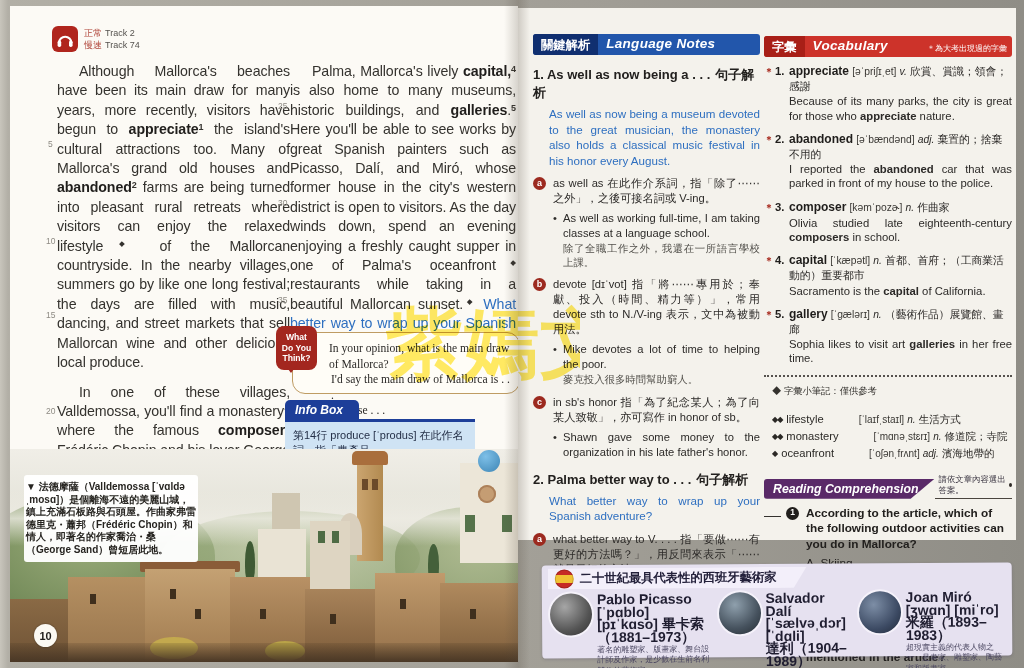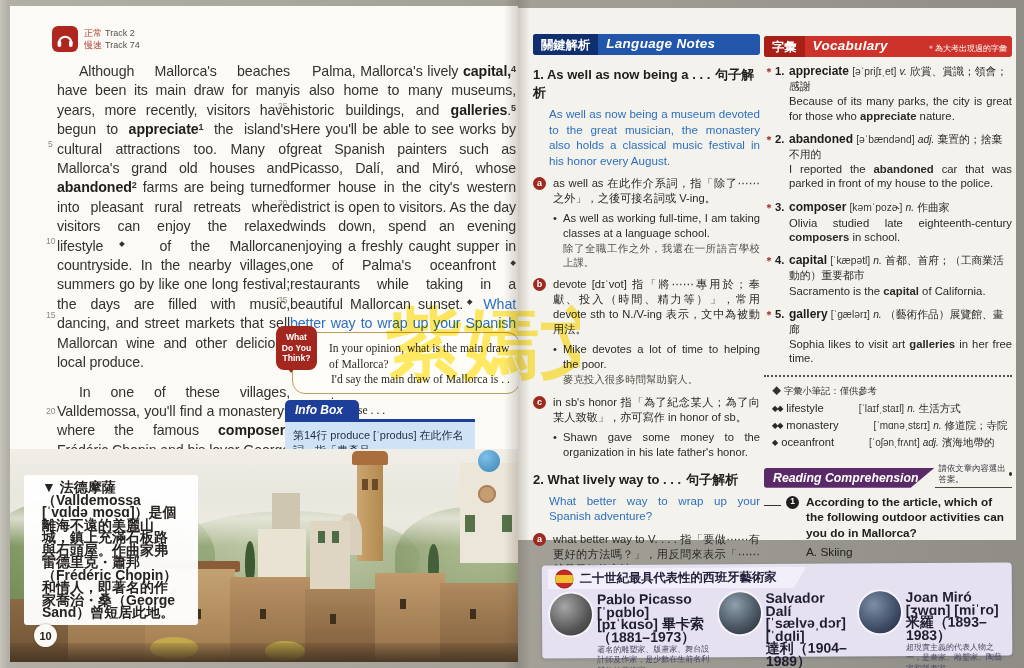--- a/index.html
+++ b/index.html
@@ -46,21 +46,21 @@
 
   .infobox{position:absolute;left:275px;top:394px;width:190px;}
   .ib-head{display:inline-block;background:#1d3e99;color:#fff;font-weight:700;font-style:italic;
            font-size:12px;padding:3px 16px 3px 10px;border-radius:5px 5px 0 0;}
   .ib-rule{height:3px;background:#1d3e99;margin-top:-1px;}
   .ib-body{background:#cfe3f4;padding:6px 8px;font-size:11px;line-height:15px;color:#253048;}
 
   .photo{position:absolute;left:0;top:443px;width:508px;height:213px;overflow:hidden;}
   .ps{position:absolute;}
   .caption{position:absolute;left:14px;top:26px;width:174px;background:rgba(255,255,255,.96);
-           border-radius:3px;padding:6px 18px;font-size:14px;line-height:12.5px;font-weight:700;
+           border-radius:3px;padding:6px 2px;font-size:10px;line-height:12.5px;font-weight:700;
            color:#262420;box-sizing:border-box;z-index:5;}
   .pagenum{position:absolute;left:24px;top:618px;width:23px;height:23px;border-radius:50%;
            background:#fbf9f3;color:#1f1e1c;font-size:11px;font-weight:700;display:flex;
            align-items:center;justify-content:center;z-index:6;box-shadow:0 0 2px rgba(0,0,0,.4);}
 
   
   .ln-col{position:absolute;left:15px;top:26px;width:227px;}
   .vocab-col{position:absolute;left:246px;top:28px;width:248px;}
 
   .hdr{display:flex;align-items:stretch;height:21px;border-radius:3px;overflow:hidden;}
@@ -83,21 +83,21 @@
   .v-item{position:relative;padding-left:25px;margin-bottom:9px;font-size:11.3px;line-height:14.2px;color:#2c2a28;}
   .v-no{position:absolute;left:0;top:0;font-weight:700;color:#1f1d1b;}
   .v-no .star{color:#a82c20;font-size:10px;margin-right:1px;}
   .v-word{font-weight:700;font-size:12px;color:#1f1d1b;}
   .v-phon{font-size:10.3px;color:#3a3834;}
   .v-pos{font-style:italic;font-size:10.3px;}
   .v-def{font-size:10.8px;}
   .v-ex{margin-top:1px;text-align:justify;}
   .dots{border-top:2.5px dotted #55524e;margin:6px 0 6px 0;}
   .extras{margin-left:8px;font-size:11px;line-height:16px;color:#2b2926;}
-  .extras-title{font-size:9.3px;color:#34322e;margin-bottom:1px;}
+  .extras-title{font-size:9.3px;color:#34322e;margin-bottom:12px;}
   .x-mark{font-size:8px;letter-spacing:-1px;margin-right:4px;vertical-align:1px;}
   .x-word{font-size:11.2px;}
   .x-phon{font-size:10px;color:#3a3834;padding-left:32px;}
   .x-pos{font-style:italic;font-size:10px;}
   .x-def{font-size:10.5px;}
 
   .rc-hdr{display:flex;align-items:flex-end;margin:12px 0 7px 0;}
   .rc-band{background:#5a2a68;color:#fff;font-weight:700;font-style:italic;font-size:12.3px;
            padding:3px 16px 3px 9px;clip-path:polygon(0 0,100% 0,86% 100%,0 100%);border-radius:3px 0 0 3px;}
   .rc-right{flex:1;display:flex;align-items:center;justify-content:space-between;
@@ -277,21 +277,21 @@
         <div class="pt">
           <span class="pt-letter">c</span>
           <span>in sb's honor 指「為了紀念某人；為了向某人致敬」，亦可寫作 in honor of sb。</span>
           <div class="pt-ex">
             <span>Shawn gave some money to the organization in his late father's honor.</span>
           </div>
         </div>
       </div>
 
       <div>
-        <div class="sec-title"><span>2.</span> <span>What lively way to . . .</span><span class="t-zh">句子解析</span></div>
+        <div class="sec-title"><span>2.</span> <span>Palma better way to . . .</span><span class="t-zh">句子解析</span></div>
         <div class="quote">What better way to wrap up your Spanish adventure?</div>
 
         <div class="pt">
           <span class="pt-letter">a</span>
           <span>what better way to V. . . . 指「要做⋯⋯有更好的方法嗎？」，用反問來表示「⋯⋯就是最好的方法」。</span>
           <div class="pt-ex">
             <span>You should give your mom a big hug when you see her. What better way to show someone you care?</span>
             <div class="pt-tr">你見到媽媽時應該給她一個大大的擁抱。要告訴某人你關心有什麼更好的方法嗎？</div>
           </div>
         </div>

